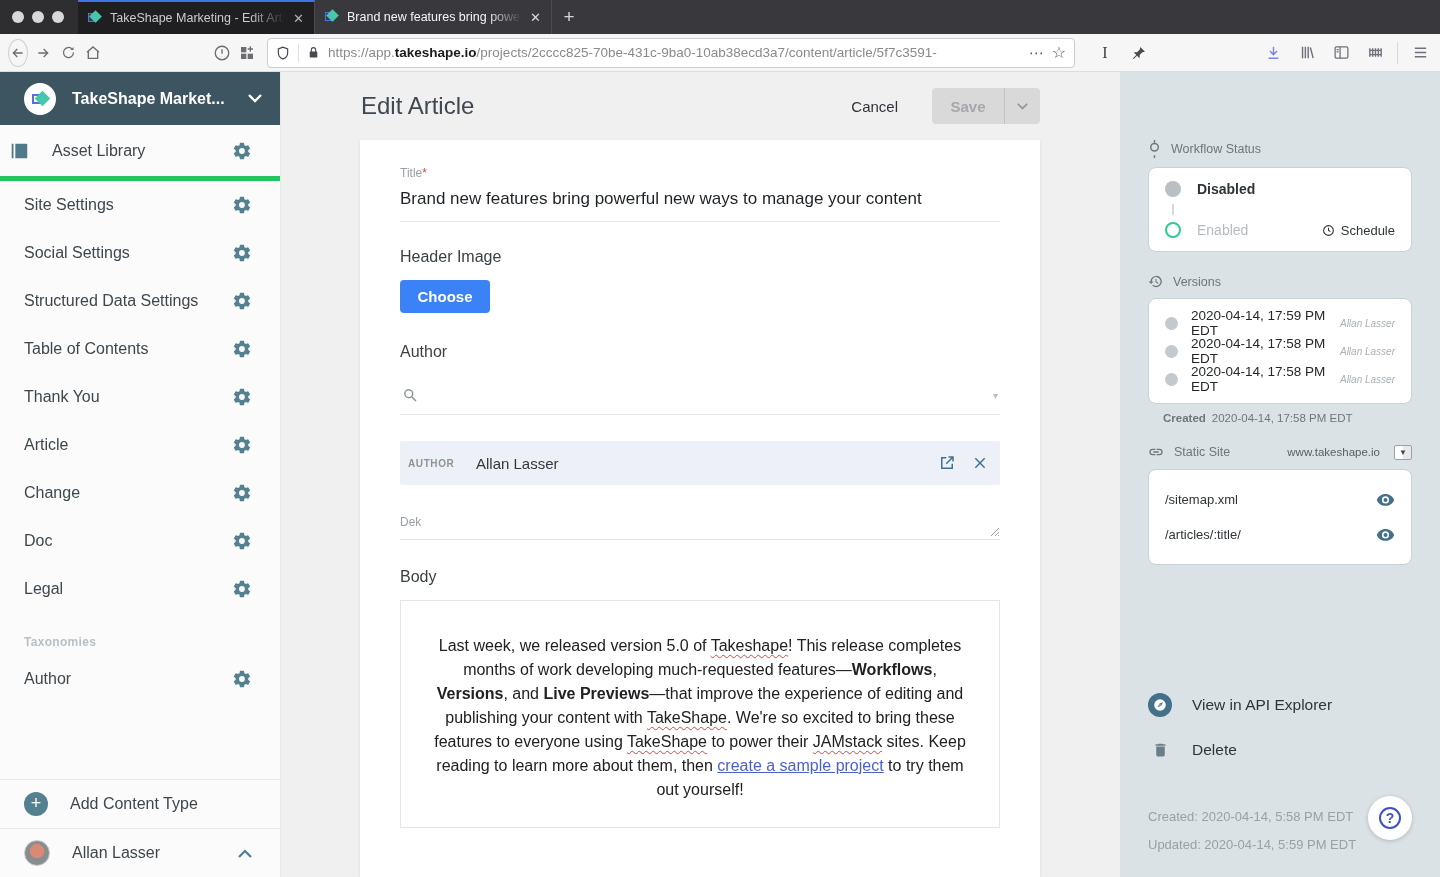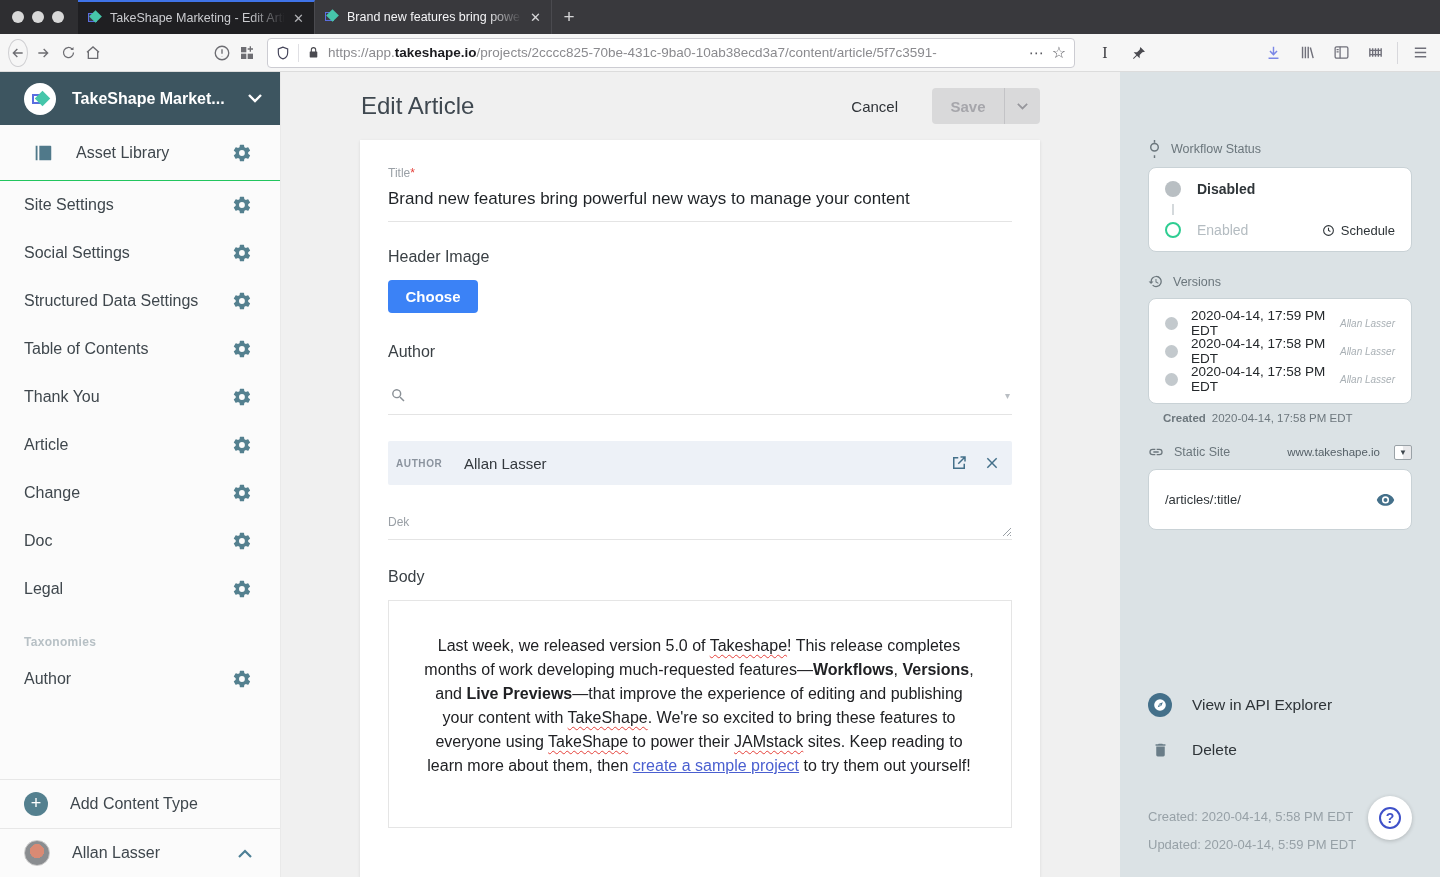--- a/index.html
+++ b/index.html
@@ -35,40 +35,40 @@
   
   .app { display:flex; height:805px; }
   .sidebar { width:281px; background:#fbfbfb; border-right:1px solid #e9e9e9; display:flex; flex-direction:column; }
   .proj-head { height:53px; background:#3d5560; display:flex; align-items:center; padding:0 18px 0 24px; gap:16px; }
   .proj-logo { width:32px; height:32px; background:#fff; border-radius:50%; position:relative; flex:0 0 32px;}
   .proj-logo .sq { position:absolute; left:8px; top:11px; width:10px; height:10px; border:2px solid #5b6ee0;}
   .proj-logo .di { position:absolute; left:13px; top:10px; width:11px; height:11px; background:#46c6aa; transform:rotate(45deg);}
   .proj-name { color:#fff; font-size:16px; font-weight:700; flex:1; white-space:nowrap; overflow:hidden;}
   .proj-chev { color:#fff; }
   .sb-row { display:flex; align-items:center; padding:0 28px 0 24px; height:48px; }
-  .sb-row.first { height:56px; border-bottom:1px solid #22c55e; padding-left:32px;}
+  .sb-row.first { height:56px; border-bottom:5px solid #22c55e; padding-left:8px;}
   .sb-icon { color:#50798a; margin-right:22px; display:flex; }
   .sb-label { flex:1; font-size:16px; color:#3f474d; }
   .sb-gear { color:#54808f; display:flex; }
   .sb-section { font-size:12px; font-weight:700; color:#b7c0c5; letter-spacing:.3px; padding:22px 24px 6px; }
   .sb-divider { border-top:1px solid #e7e7e7; }
   .sb-bottom { margin-top:auto; }
   .plus-circle { width:24px; height:24px; border-radius:50%; background:#54808f; color:#fff; font-size:18px; line-height:23px; text-align:center; margin-right:22px; flex:0 0 24px;}
   .avatar { width:26px; height:26px; border-radius:50%; margin-right:22px; flex:0 0 26px; background:radial-gradient(circle at 50% 42%, #d98a74 0 38%, #8a8d90 39% 100%); border:1px solid #c9c9c9;}
   .chev-slate { color:#4d7f95; }
 
   
   .main { flex:1; background:#f0f0f0; position:relative; overflow:hidden; }
   .ed-head { height:68px; display:flex; align-items:center; padding:0 80px; }
   .ed-title { font-size:24px; color:#3f4850; font-weight:500; flex:1; }
   .cancel-btn { font-size:15px; color:#2f3338; margin-right:34px; }
   .save-split { display:flex; height:36px; border-radius:4px; overflow:hidden; background:#d9d9da; }
   .save-main { width:72px; display:flex; align-items:center; justify-content:center; font-size:15px; font-weight:700; color:#a6a6ab; }
   .save-arrow { width:36px; display:flex; align-items:center; justify-content:center; color:#97979c; border-left:1px solid #c3c3c6; }
-  .card { position:absolute; left:79px; top:68px; width:680px; height:737px; background:#fff; box-shadow:0 1px 3px rgba(0,0,0,.1); padding:26px 28px; }
+  .card { position:absolute; left:79px; top:68px; width:680px; height:737px; background:#fff; box-shadow:0 1px 3px rgba(0,0,0,.1); padding:26px 40px; }
   .f-label-sm { font-size:12px; color:#9aa0a6; }
   .f-label-sm .req { color:#e5413b; }
   .f-value { font-size:17px; color:#1f2327; padding:9px 0 12px; border-bottom:1px solid #e4e4e4; }
   .f-label { font-size:16px; color:#3a4045; }
   .choose-btn { margin-top:14px; width:90px; height:33px; background:#3b82f6; border-radius:4px; color:#fff; font-size:15px; font-weight:700; display:flex; align-items:center; justify-content:center; }
   .search-row { display:flex; align-items:center; border-bottom:1px solid #e4e4e4; padding:12px 2px 10px; margin-top:14px; color:#8a9096;}
   .search-row .grow { flex:1; }
   .dd-caret { color:#b9bec3; font-size:10px; }
   .chip { margin-top:26px; background:#edf1f7; border-radius:2px; height:44px; display:flex; align-items:center; padding:0 12px 0 8px; }
   .chip-type { font-size:10px; font-weight:700; letter-spacing:.6px; color:#8b939e; width:68px; }
@@ -493,20 +493,28 @@
             <path d="M3.9 12A3.1 3.1 0 0 1 7 8.9h4V7H7a5 5 0 0 0 0 10h4v-1.9H7A3.1 3.1 0 0 1 3.9 12zM8 13h8v-2H8zm9-6h-4v1.9h4a3.1 3.1 0 0 1 0 6.2h-4V17h4a5 5 0 0 0 0-10z"></path>
           </svg>
         </span>
       <span>Static Site</span>
       <span class="grow"></span>
       <span class="ss-domain">www.takeshape.io</span>
       <span class="ss-select">▼</span>
     </div>
     <div class="rp-card" style="padding:12px 16px;">
       <div class="ss-row">
+        <span class="ss-path">/sitemap.xml</span>
+        <span class="eye">
+            <svg width="19" height="19" viewBox="0 0 24 24" fill="currentColor">
+              <path d="M12 5C7 5 2.7 8.1 1 12.5 2.7 16.9 7 20 12 20s9.3-3.1 11-7.5C21.3 8.1 17 5 12 5zm0 12a4.5 4.5 0 1 1 0-9 4.5 4.5 0 0 1 0 9zm0-7a2.5 2.5 0 1 0 0 5 2.5 2.5 0 0 0 0-5z"></path>
+            </svg>
+          </span>
+      </div>
+      <div class="ss-row">
         <span class="ss-path">/articles/:title/</span>
         <span class="eye">
             <svg width="19" height="19" viewBox="0 0 24 24" fill="currentColor">
               <path d="M12 5C7 5 2.7 8.1 1 12.5 2.7 16.9 7 20 12 20s9.3-3.1 11-7.5C21.3 8.1 17 5 12 5zm0 12a4.5 4.5 0 1 1 0-9 4.5 4.5 0 0 1 0 9zm0-7a2.5 2.5 0 1 0 0 5 2.5 2.5 0 0 0 0-5z"></path>
             </svg>
           </span>
       </div>
     </div>
 
     <div class="rp-action" style="top:621px;">

